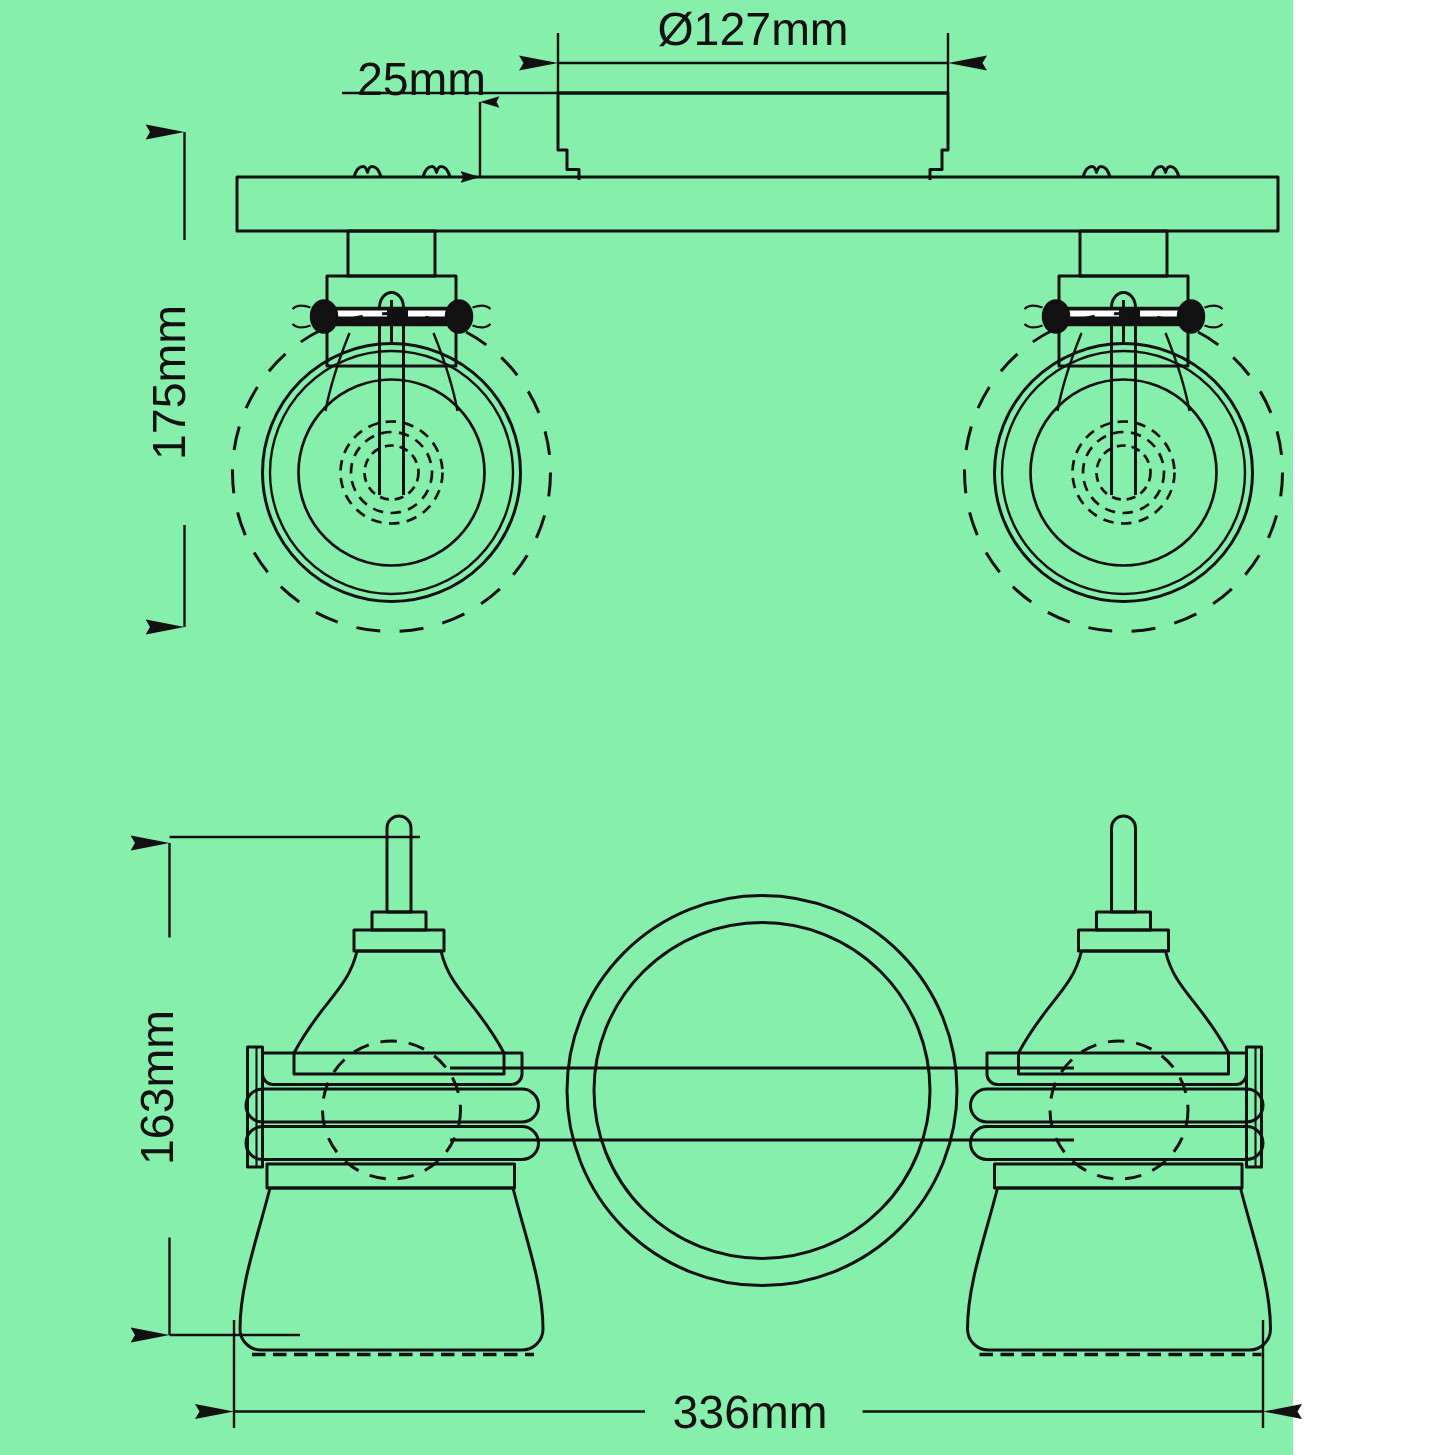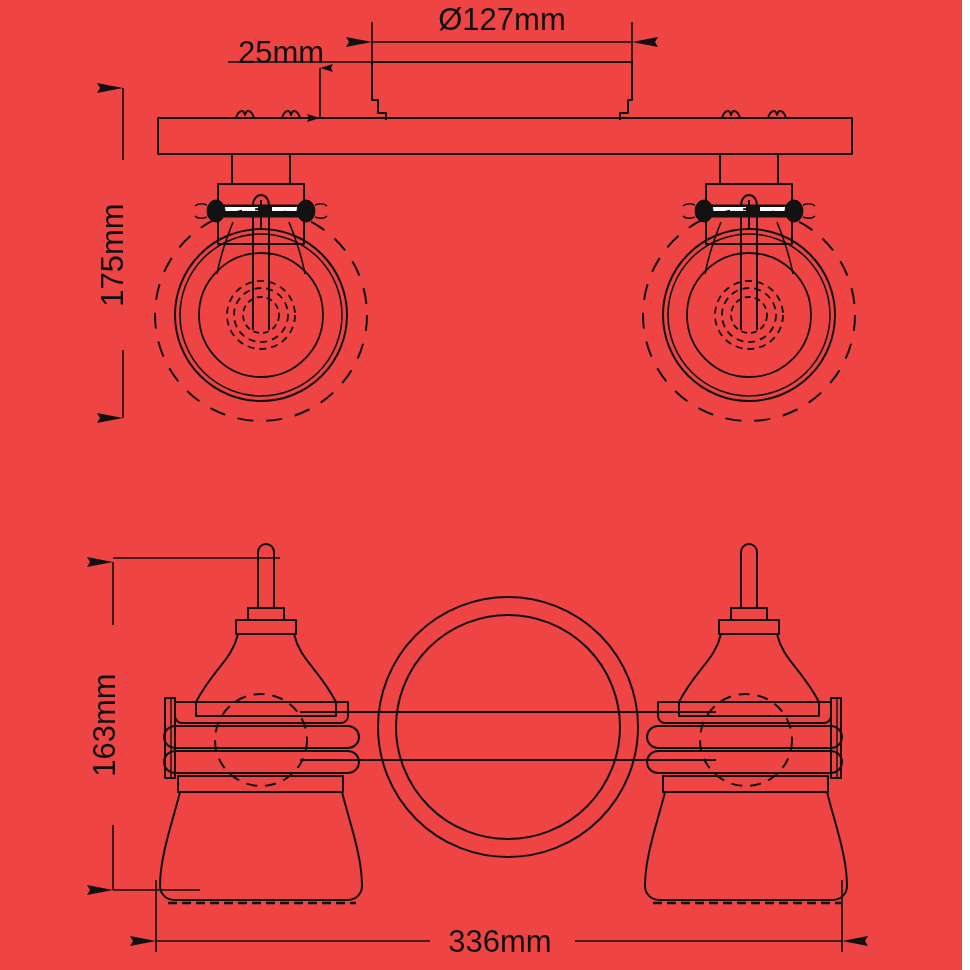--- a/index.html
+++ b/index.html
@@ -1,18 +1,18 @@
 <!DOCTYPE html>
 <html><head>
 <meta charset="utf-8">
 <style>
   html,body{margin:0;padding:0;background:#ffffff;}
   body{width:970px;height:970px;overflow:hidden;
        font-family:"Liberation Sans","DejaVu Sans",sans-serif;}
-  #sheet{position:relative;width:962px;height:970px;background:#ef4444;}
+  #sheet{position:relative;width:862px;height:970px;background:#86efac;}
   svg{display:block;}
   .dimtext{font-family:"Liberation Sans","DejaVu Sans",sans-serif;
            font-size:31px;font-weight:400;fill:#111;}
   .dimtext-rot{font-family:"Liberation Sans","DejaVu Sans",sans-serif;
            font-size:31px;font-weight:400;fill:#111;}
 </style>
 </head>
 <body>
 
 <div id="sheet">

